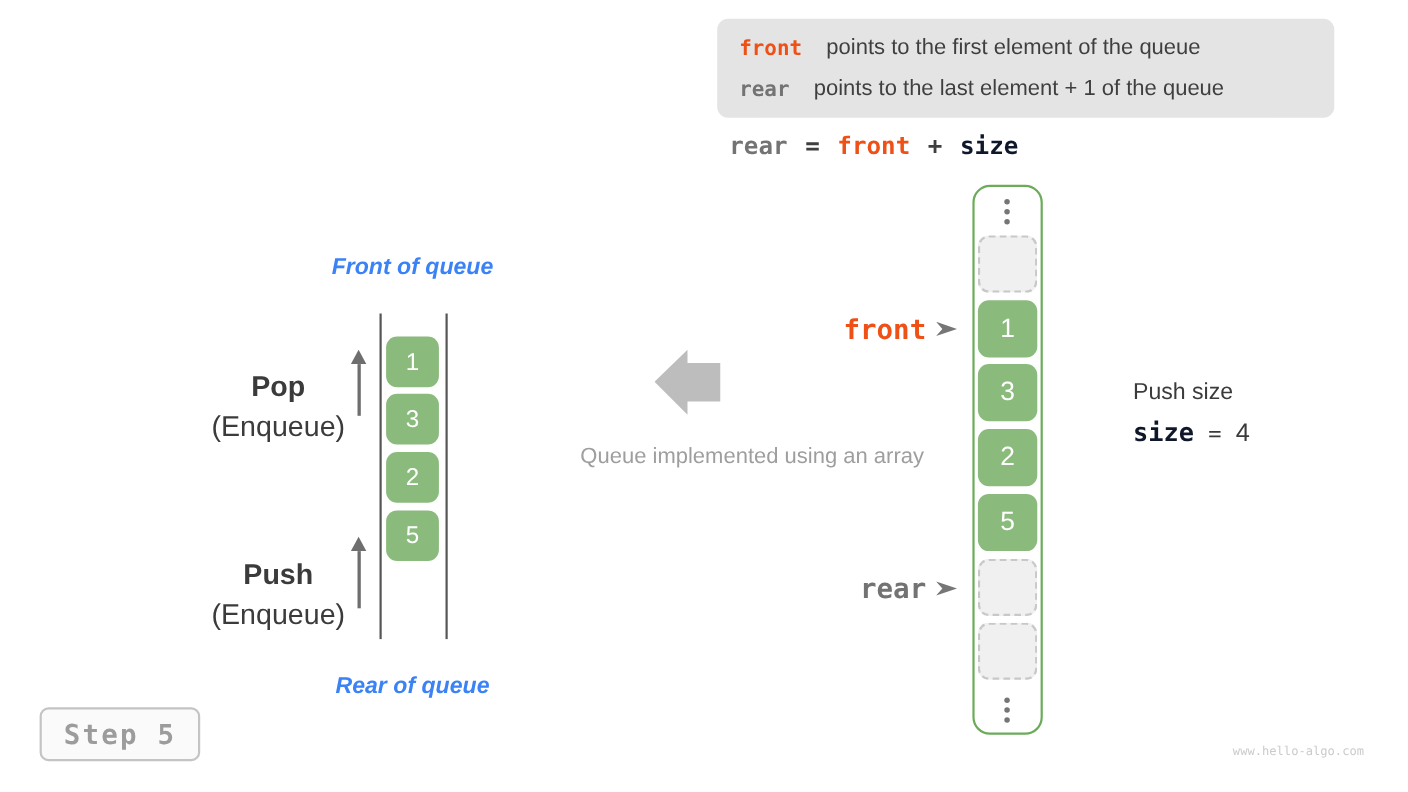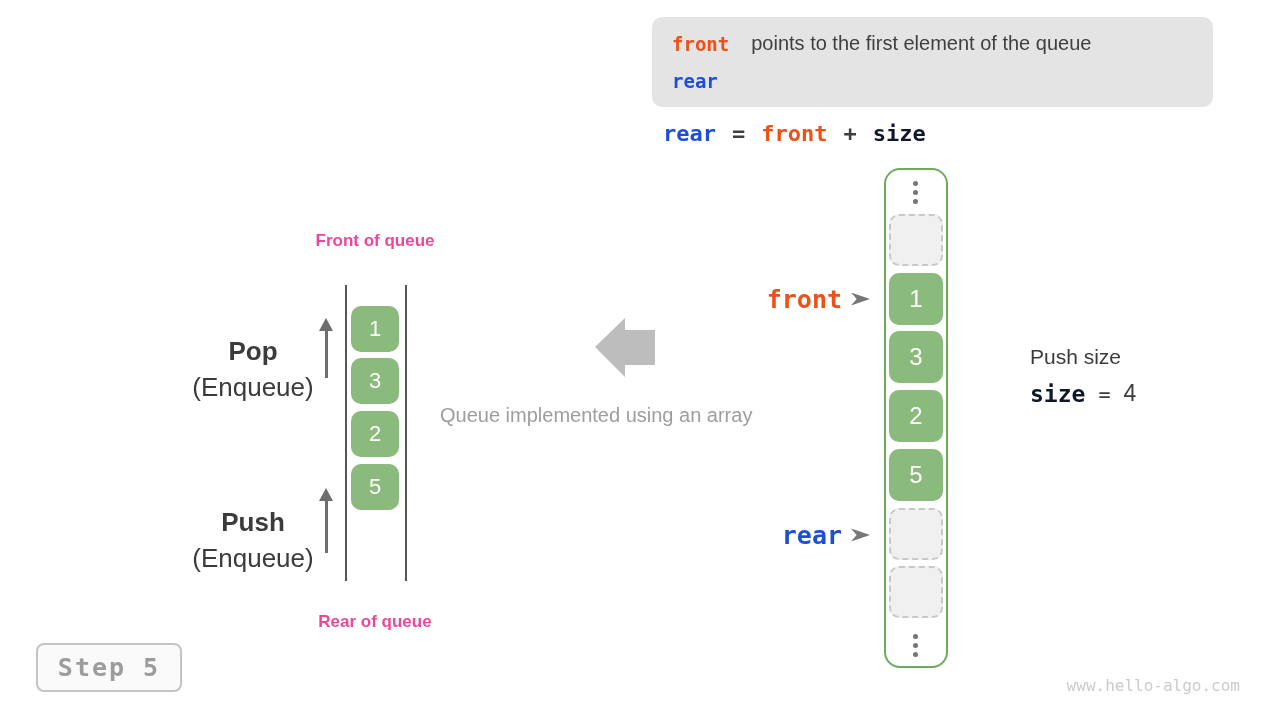--- a/index.html
+++ b/index.html
@@ -2,40 +2,40 @@
 <html><head>
 <meta charset="utf-8">
 <style>
   html,body{margin:0;padding:0;background:#ffffff;}
   #canvas{
     position:relative;width:1280px;height:720px;background:#ffffff;
     overflow:hidden;font-family:"Liberation Sans",sans-serif;color:#3f3f3f;
   }
   .mono{font-family:"DejaVu Sans Mono",monospace;font-weight:bold;}
   .orange{color:#ee5016;}
-  .teal{color:#1d4ed8;}
+  .teal{color:#737373;}
   .blue{color:#0f172a;}
   .dark{color:#3f3f3f;}
 
   
   #legend{
     position:absolute;left:652px;top:17px;width:561px;height:90px;
     background:#e4e4e4;border-radius:10px;padding:8px 0 0 20px;box-sizing:border-box;
   }
   .legend-line{display:flex;align-items:center;height:37px;font-size:20px;color:#3f3f3f;}
   .legend-line .var{font-size:19px;margin-right:22px;}
 
   
   #formula{
     position:absolute;left:663px;top:121px;display:flex;align-items:center;gap:16px;
     font-family:"DejaVu Sans Mono",monospace;font-weight:bold;font-size:22px;
   }
 
   
-  .title-label{position:absolute;width:210px;text-align:center;font-weight:bold;font-size:17px;color:#ec4899;}
+  .title-label{position:absolute;width:210px;text-align:center;font-weight:bold;font-size:21px;color:#3b82f6;font-style:italic;}
   #front-of-queue{left:270px;top:231px;}
   #rear-of-queue{left:270px;top:612px;}
 
   #channel{
     position:absolute;left:345px;top:285px;width:58px;height:296px;
     border-left:2px solid #565656;border-right:2px solid #565656;
   }
   .lq-cell{
     position:absolute;left:351px;width:48px;height:46px;border-radius:10px;
     background:#8aba7c;color:#ffffff;font-size:22px;font-weight:500;
@@ -54,21 +54,21 @@
     border-left:7px solid transparent;border-right:7px solid transparent;
     border-bottom:13px solid #6e6e6e;
   }
   .v-arrow .shaft{width:3px;background:#6e6e6e;margin:0 auto;}
   #pop-arrow{top:318px;} #pop-arrow .shaft{height:47px;}
   #push-arrow{top:488px;} #push-arrow .shaft{height:52px;}
 
   
   #block-arrow{position:absolute;left:595px;top:318px;}
   #caption{
-    position:absolute;left:440px;top:404px;width:400px;text-align:left;
+    position:absolute;left:440px;top:404px;width:400px;text-align:right;
     font-size:20px;color:#9e9e9e;
   }
 
   
   #array-box{
     position:absolute;left:884px;top:168px;width:64px;height:500px;
     border:2px solid #6bab5a;border-radius:16px;background:#ffffff;box-sizing:border-box;
   }
   .dots{position:absolute;left:913px;display:flex;flex-direction:column;gap:4px;align-items:center;}
   .dot{width:5px;height:5px;border-radius:50%;background:#757575;}
@@ -104,35 +104,36 @@
   
   #step-badge{
     position:absolute;left:36px;top:643px;width:146px;height:49px;
     border:2px solid #c4c4c4;border-radius:8px;background:#fafafa;box-sizing:border-box;
     display:flex;align-items:center;justify-content:center;
     font-family:"DejaVu Sans Mono",monospace;font-weight:bold;font-size:25px;
     color:#9c9c9c;letter-spacing:2px;
   }
   #watermark{
     position:absolute;right:40px;top:676px;
-    font-family:"DejaVu Sans Mono",monospace;font-size:16px;color:#cbcbcb;
+    font-family:"DejaVu Sans Mono",monospace;font-size:11px;color:#cbcbcb;
   }
 </style>
 </head>
 <body>
 
 <div id="canvas">
 
   <div id="legend">
     <div class="legend-line">
       <span class="mono orange var">front</span>
       <span>points to the first element of the queue</span>
     </div>
     <div class="legend-line">
       <span class="mono teal var">rear</span>
+      <span>points to the last element + 1 of the queue</span>
     </div>
   </div>
 
   <div id="formula">
     <span class="teal">rear</span>
     <span class="dark">=</span>
     <span class="orange">front</span>
     <span class="dark">+</span>
     <span class="blue">size</span>
   </div>

